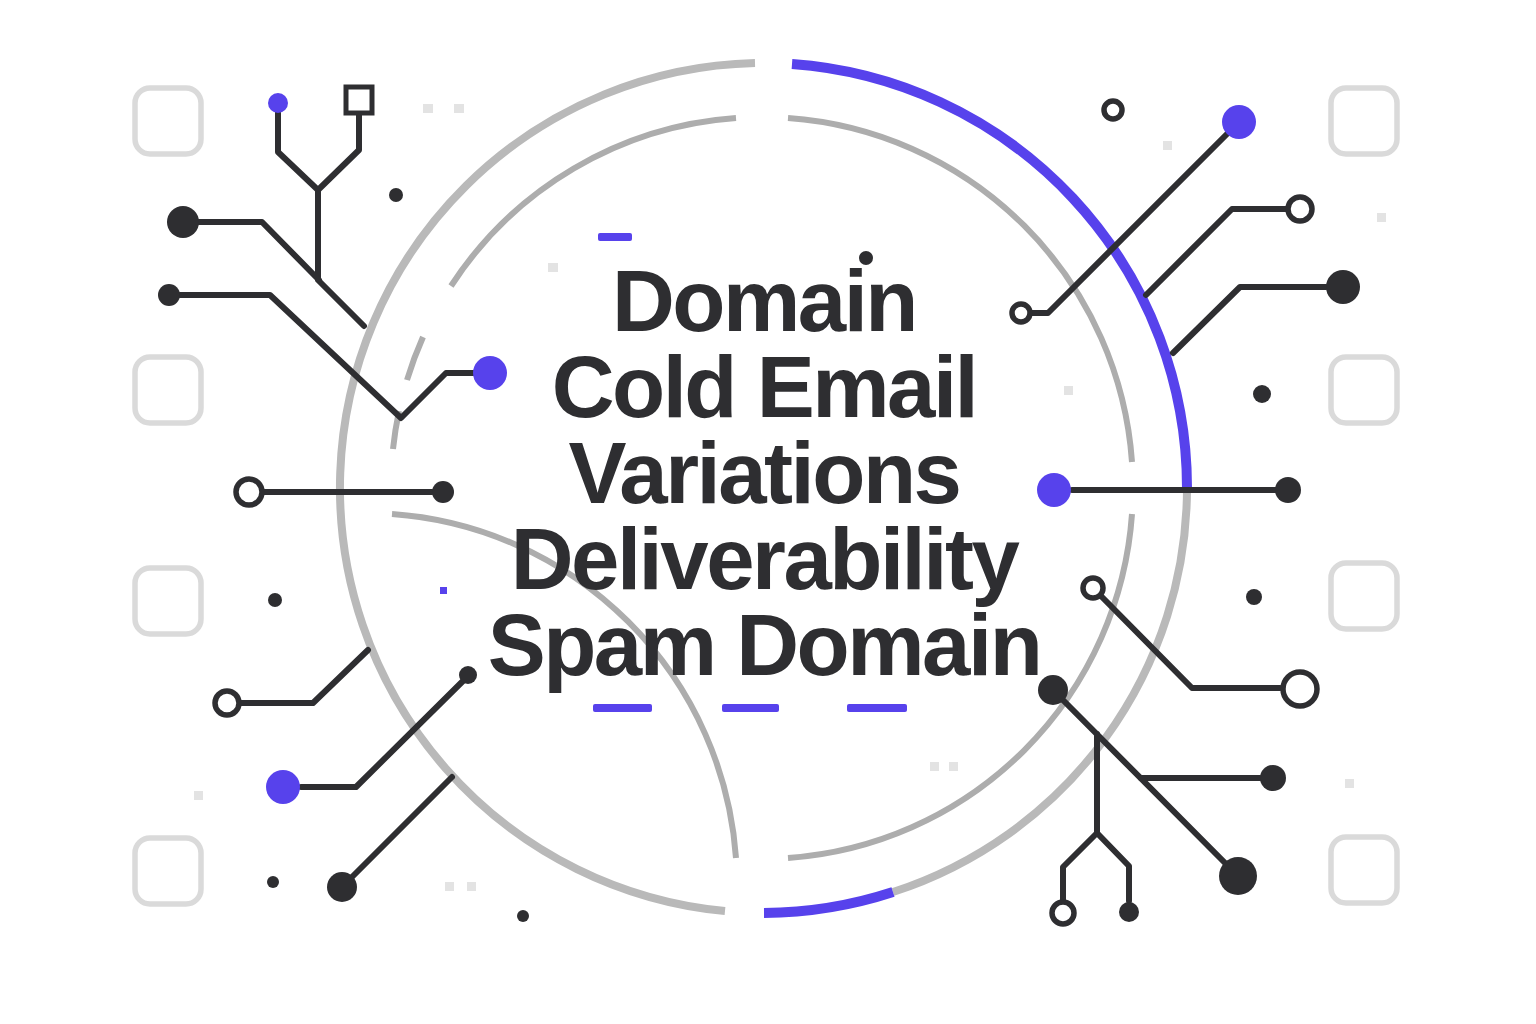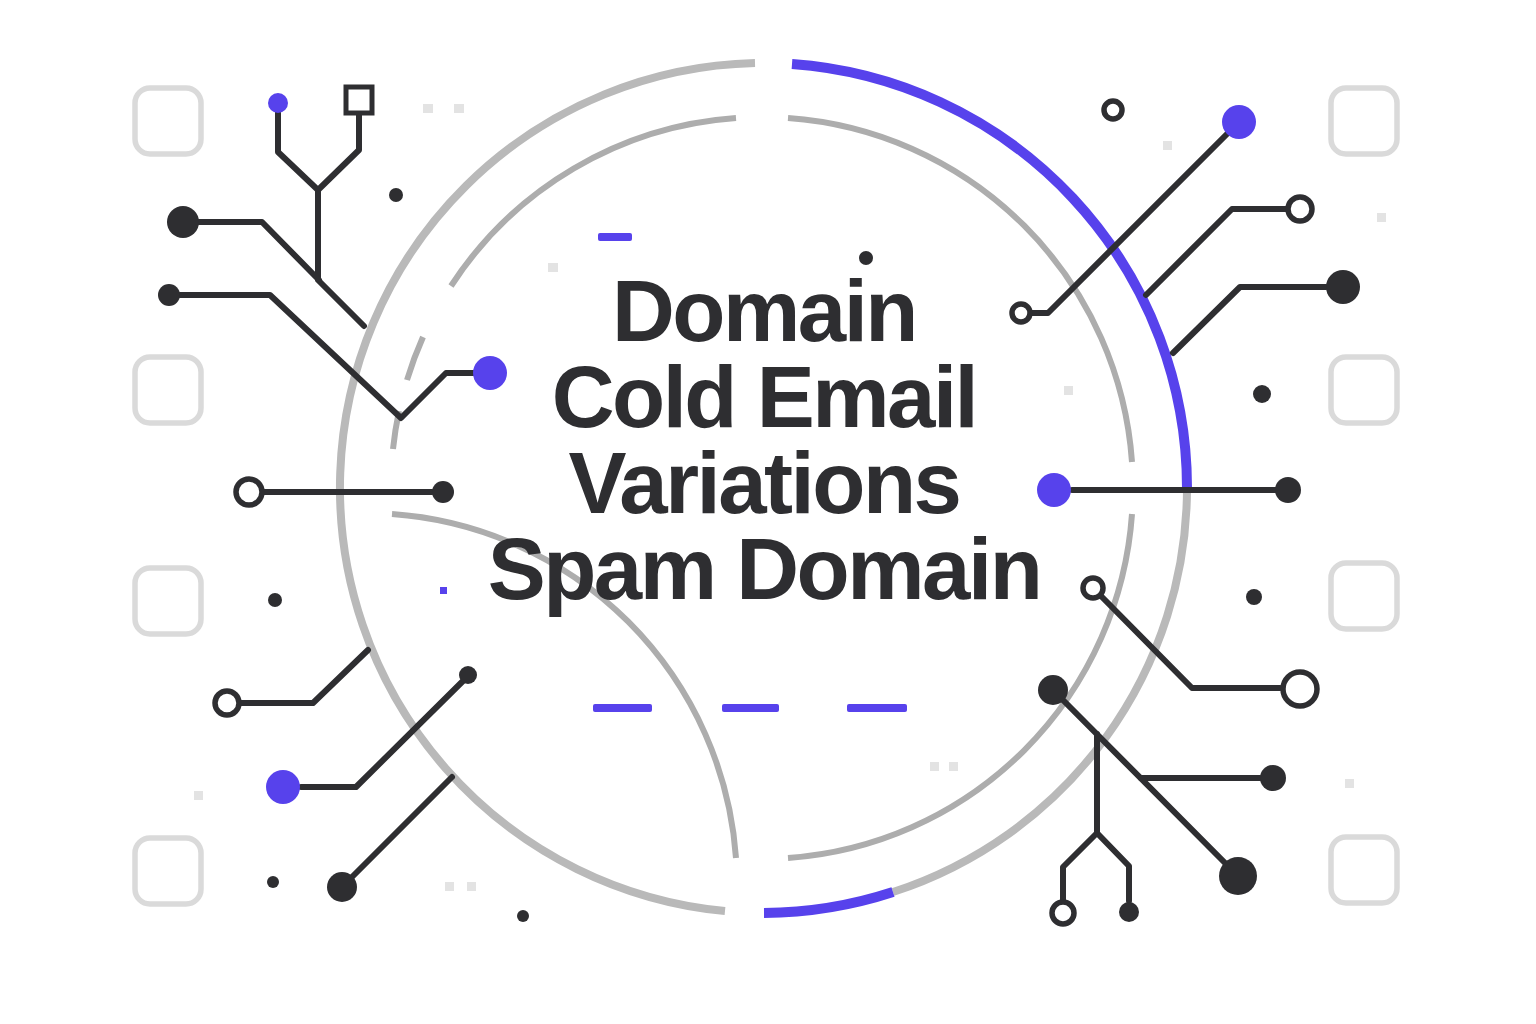--- a/index.html
+++ b/index.html
@@ -26,21 +26,21 @@
   .trace{stroke:var(--trace-black);stroke-width:6;fill:none;stroke-linecap:round;stroke-linejoin:round;}
   .dot{fill:var(--trace-black);}
   .pdot{fill:var(--accent-purple);}
   .ring-node{fill:#ffffff;stroke:var(--trace-black);stroke-width:5.5;}
   .sq-node{fill:#ffffff;stroke:var(--trace-black);stroke-width:5;}
   .corner-square{fill:none;stroke:var(--square-gray);stroke-width:5.5;}
   .pixel{fill:var(--pixel-gray);}
   .pixel-purple{fill:var(--accent-purple);}
   .dash{fill:var(--accent-purple);}
   .title-block{
-    position:absolute;left:0;top:268px;width:1528px;
+    position:absolute;left:0;top:258px;width:1528px;
     text-align:center;pointer-events:none;
   }
   .title-line{
     font-weight:700;font-size:87px;line-height:86px;
     letter-spacing:-2.5px;color:var(--text-dark);white-space:nowrap;
   }
 </style>
 </head>
 <body>
 
@@ -163,16 +163,17 @@
       <rect class="dash" x="593" y="704" width="59" height="8" rx="2"></rect>
       <rect class="dash" x="722" y="704" width="57" height="8" rx="2"></rect>
       <rect class="dash" x="847" y="704" width="60" height="8" rx="2"></rect>
     </g>
   </svg>
 
   <div class="title-block">
     <div class="title-line">Domain</div>
     <div class="title-line">Cold Email</div>
     <div class="title-line">Variations</div>
+    <div class="title-line">Deliverability</div>
     <div class="title-line">Spam Domain</div>
   </div>
 
 </div>
 
 </body></html>

